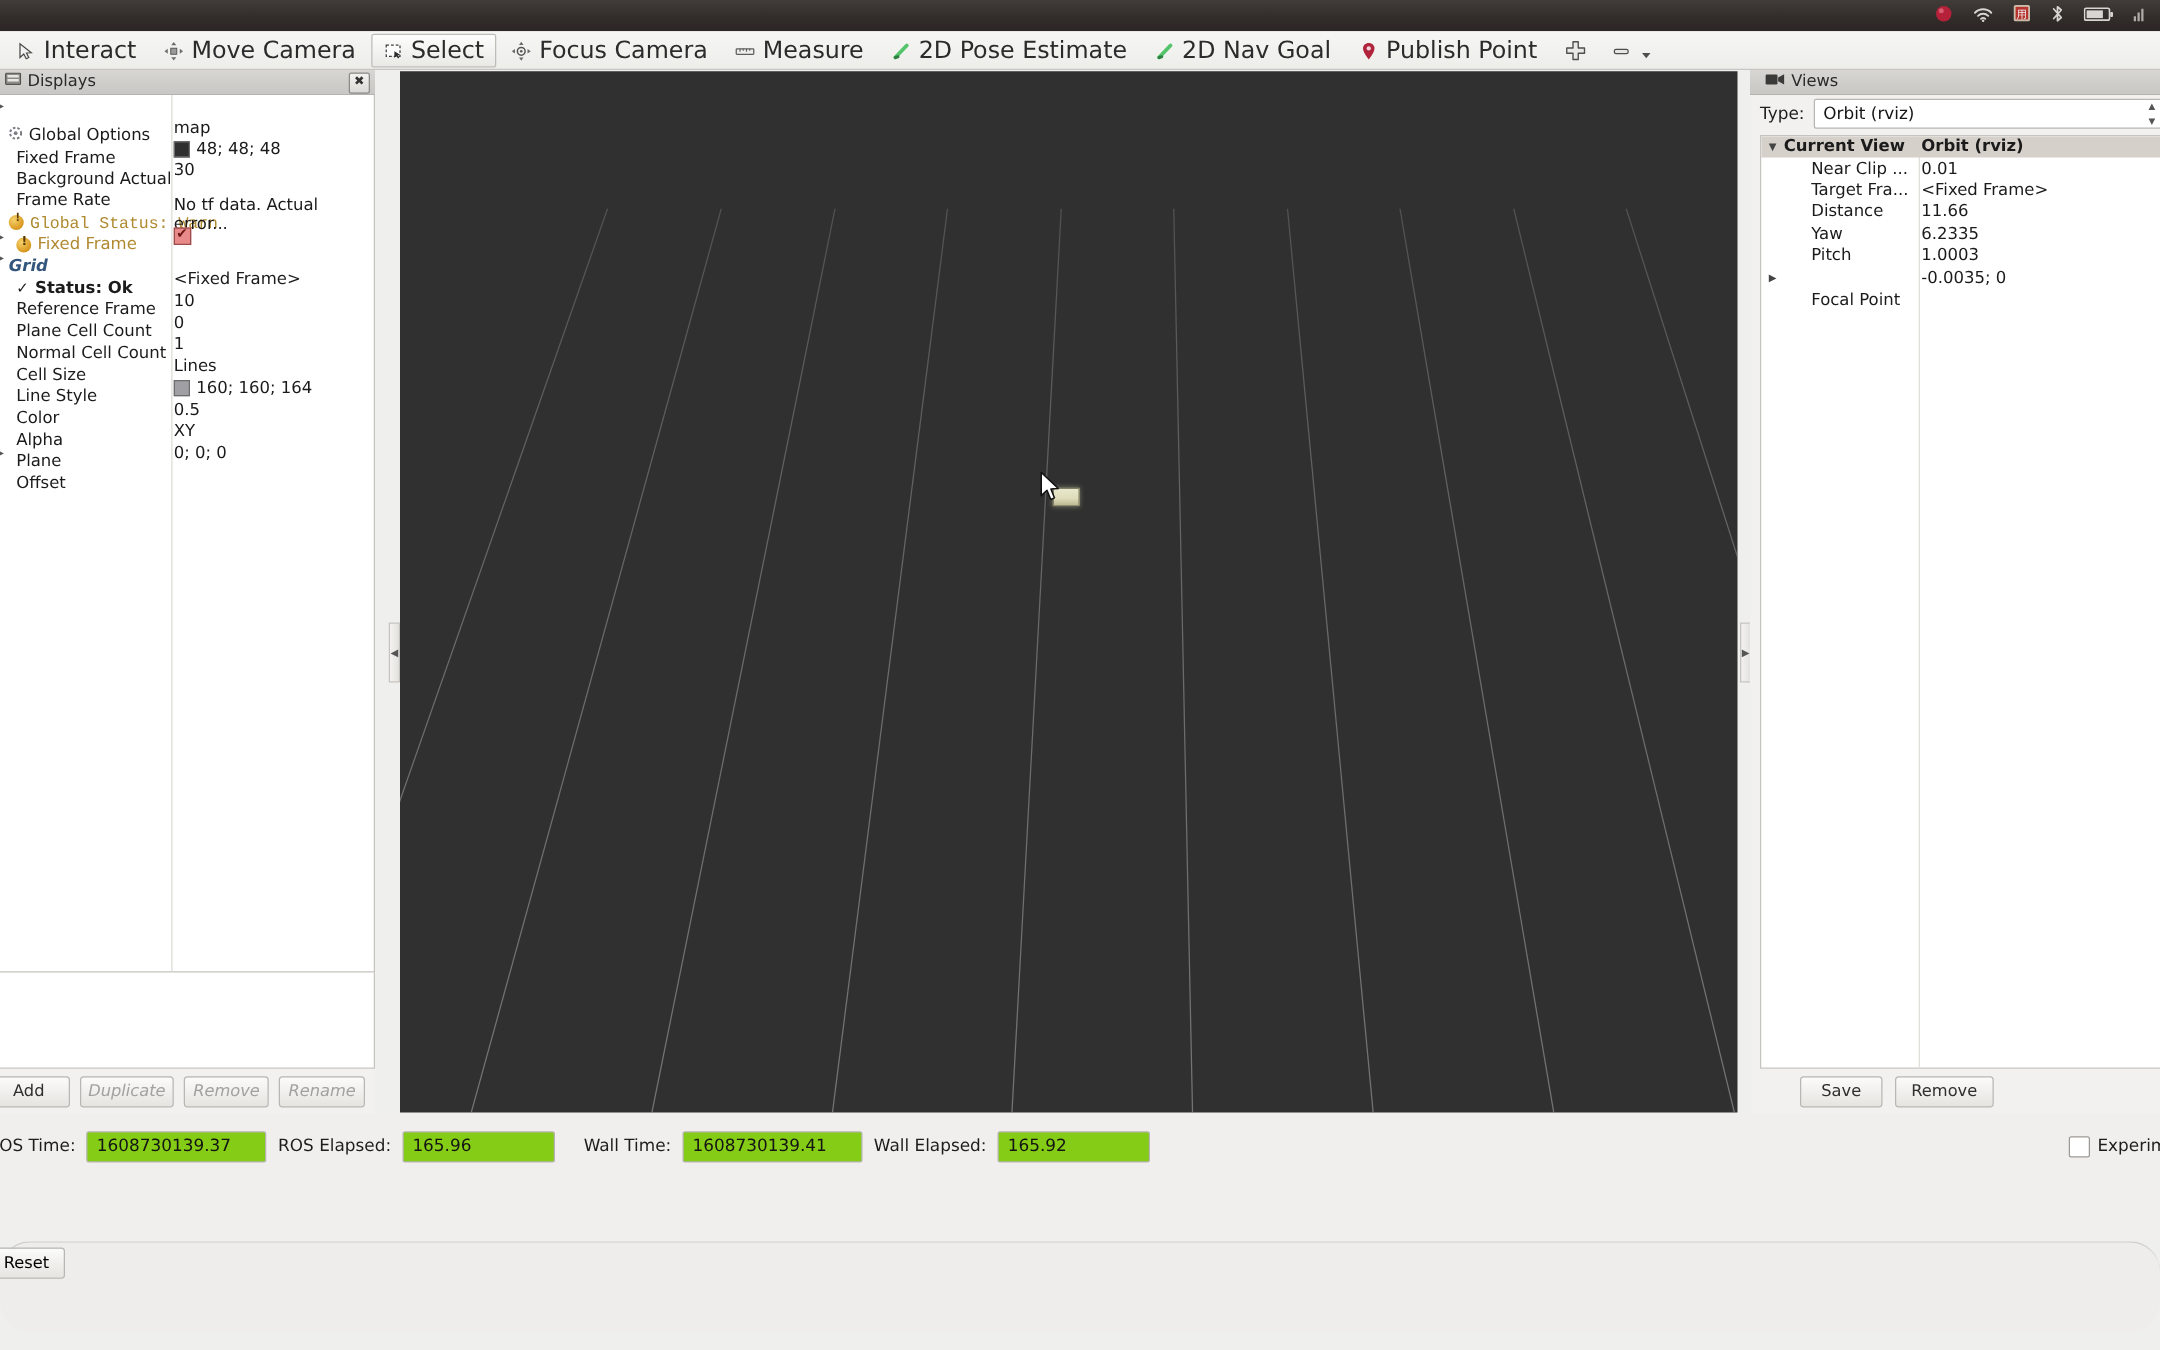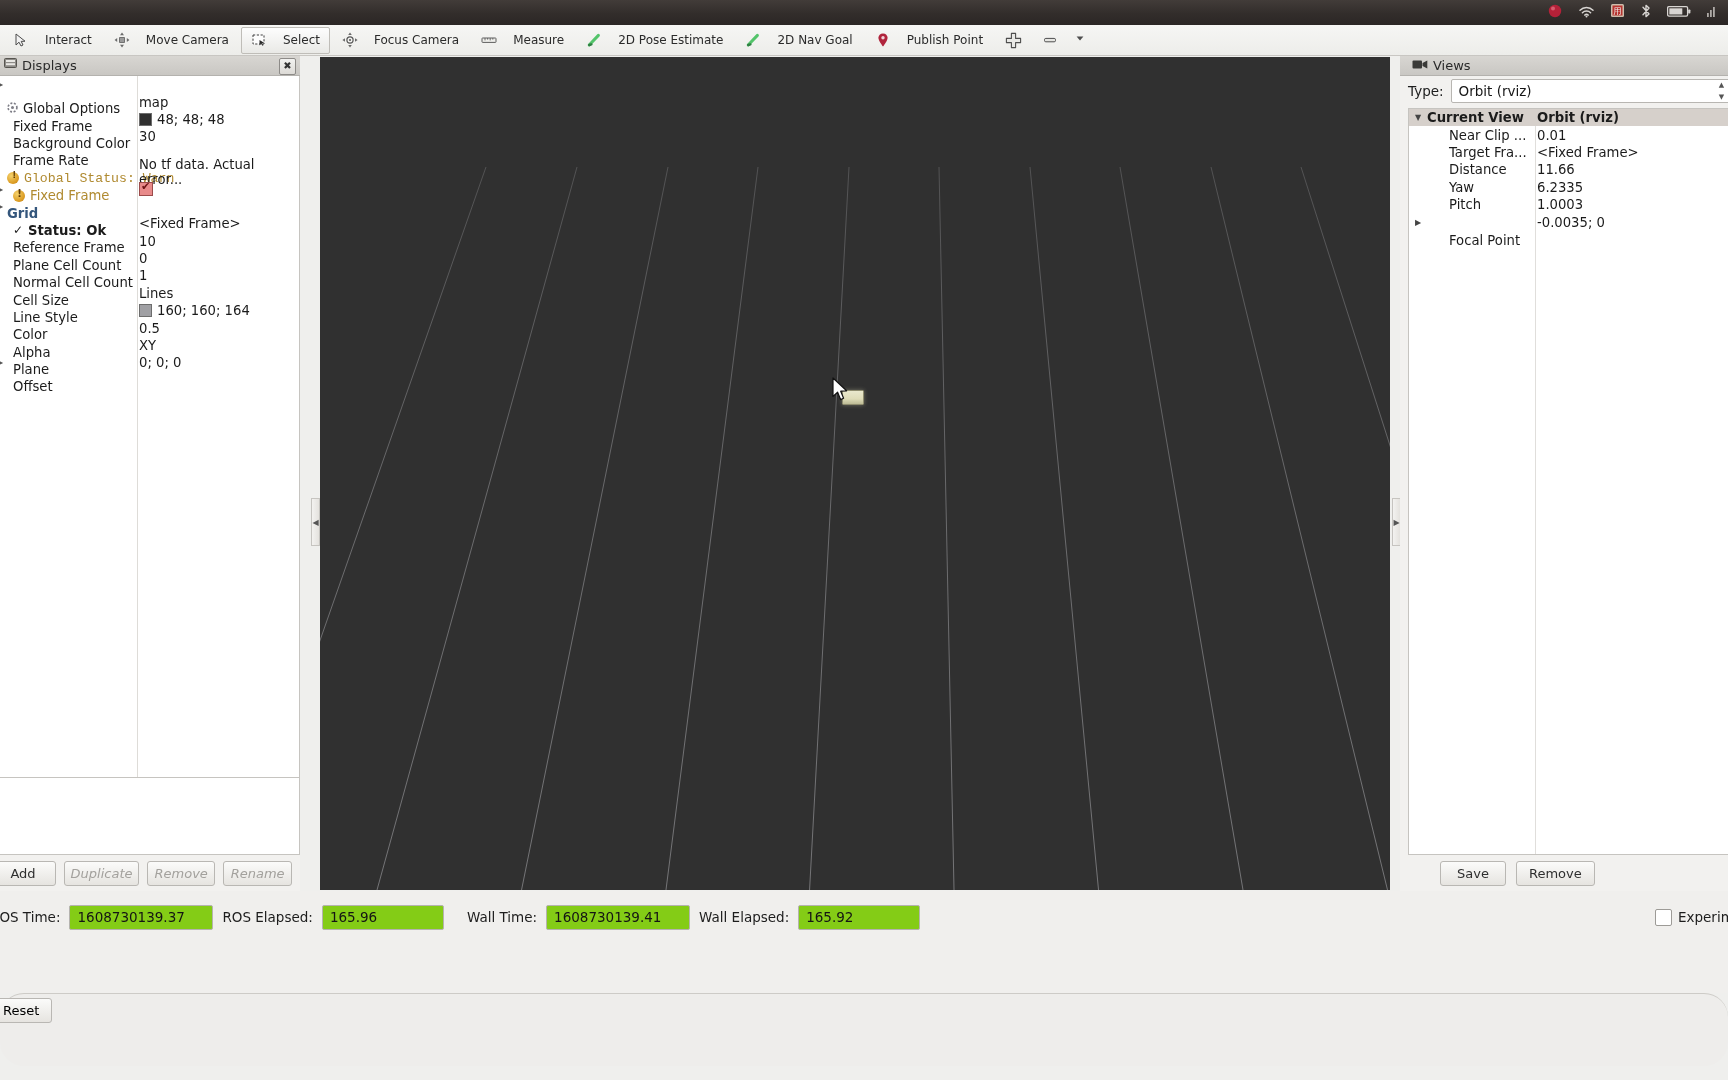--- a/index.html
+++ b/index.html
@@ -23,23 +23,23 @@
 
   
   .toolbar {
     position: absolute; left: 0; top: 25px; width: 1728px; height: 31px;
     background: linear-gradient(180deg,#f6f6f4 0%,#ededea 100%);
     border-bottom: 1px solid #c8c6c2;
     display: flex; align-items: center; box-sizing: border-box;
     padding-left: 2px;
   }
   .tool {
-    display: flex; align-items: center; gap: 16px;
+    display: flex; align-items: center; gap: 6px;
     height: 27px; padding: 0 9px; margin: 0 1px;
-    font-size: 12px; color: #2b2b2b; white-space: nowrap;
+    font-size: 19px; color: #2b2b2b; white-space: nowrap;
     border: 1px solid transparent; border-radius: 2px; box-sizing: border-box;
     cursor: default;
   }
   .tool.active {
     background: linear-gradient(180deg,#fdfdfd,#e9e9e6);
     border: 1px solid #bfbdb8;
   }
   .tool .ic { width: 16px; height: 16px; flex: 0 0 16px; position: relative; }
 
   
@@ -435,21 +435,21 @@
             <span class="rname" style="margin-left: 6px;">
               <span>Fixed Frame</span>
             </span>
             <span class="rval">
               <span>map</span>
             </span>
           </div>
           <div class="drow drow-wrap">
             <span class="expander"></span>
             <span class="rname" style="margin-left: 6px;">
-              <span>Background Color</span>
+              <span>Background Actual</span>
             </span>
             <span class="rval">
               <span class="swatch" style="background: rgb(48, 48, 48);"></span>
               <span>48; 48; 48</span>
             </span>
           </div>
           <div class="drow drow-wrap">
             <span class="expander"></span>
             <span class="rname" style="margin-left: 6px;">
               <span>Frame Rate</span>
@@ -471,21 +471,21 @@
             <span class="rname nm-warn" style="margin-left: 6px;">
               <span class="warn-dot"></span>
               <span>Fixed Frame</span>
             </span>
             <span class="rval">
               <span>No tf data.  Actual error...</span>
             </span>
           </div>
           <div class="drow drow-wrap">
             <span class="expander">▶</span>
-            <span class="rname nm-grid" style="margin-left: 0px;">
+            <span class="rname nm-grid" style="margin-left: 0px; font-style: italic;">
               <span>Grid</span>
             </span>
             <span class="rval">
               <span class="cb-check"></span>
             </span>
           </div>
           <div class="drow drow-wrap">
             <span class="expander">▶</span>
             <span class="rname nm-bold" style="margin-left: 6px;">
               <span class="ok-check">✓</span>

